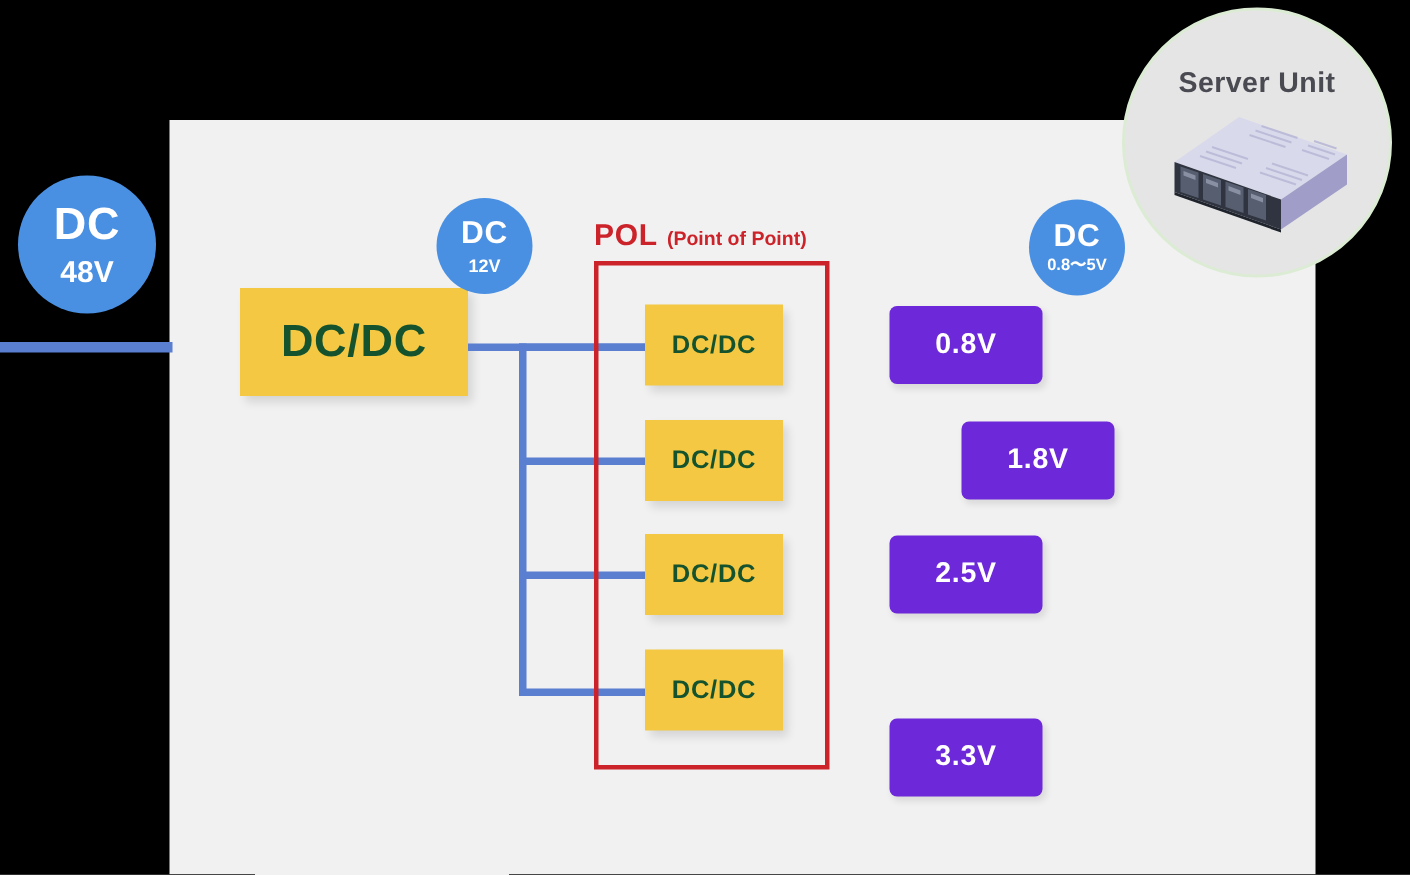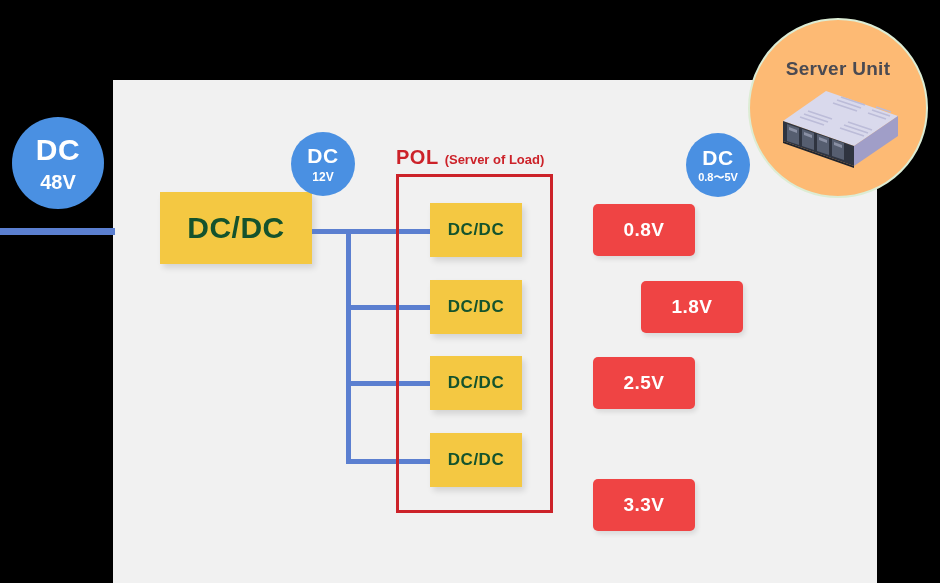--- a/index.html
+++ b/index.html
@@ -145,43 +145,43 @@
   #wire-b1       { left: 346px; top: 229px; width: 90px; }
   #wire-b2       { left: 346px; top: 305px; width: 90px; }
   #wire-b3       { left: 346px; top: 381px; width: 90px; }
   #wire-b4       { left: 346px; top: 459px; width: 90px; }
 
   
   .green-box {
     position: absolute;
     left: 593px;
     width: 102px; height: 52px;
-    background: #ef4444;
+    background: #6d28d9;
     border-radius: 5px;
     color: #ffffff;
     display: flex;
     align-items: center;
     justify-content: center;
     font-size: 19px;
     font-weight: bold;
     letter-spacing: 0.5px;
     box-shadow: 2px 3px 5px rgba(0,0,0,0.10);
   }
   #green-0 { top: 204px; }
   #green-1 { top: 281px; margin-left: 48px; }
   #green-2 { top: 357px; }
   #green-3 { top: 434px; margin-top: 45px; }
 
   
   .server-badge {
     position: absolute;
-    left: 748px; top: 18px;
+    left: 748px; top: 5px;
     width: 180px; height: 180px;
     border-radius: 50%;
-    background: #fdba74;
+    background: #e5e5e5;
     border: 2px solid #dcecd4;
     box-sizing: border-box;
   }
   .server-title {
     position: absolute;
     left: 0; right: 0;
     top: 38px;
     text-align: center;
     font-size: 19px;
     font-weight: bold;
@@ -219,21 +219,21 @@
 
   <div class="wire wire-h" id="wire-trunk-h"></div>
   <div class="wire wire-v" id="wire-trunk-v"></div>
   <div class="wire wire-h" id="wire-b1"></div>
   <div class="wire wire-h" id="wire-b2"></div>
   <div class="wire wire-h" id="wire-b3"></div>
   <div class="wire wire-h" id="wire-b4"></div>
 
   <div class="pol-frame"></div>
   <div class="pol-label">
-    <span class="pol-abbr">POL</span><span class="pol-full">(Server of Load)</span>
+    <span class="pol-abbr">POL</span><span class="pol-full">(Point of Point)</span>
   </div>
 
   <div class="yellow-box pol-dcdc" id="pol-dcdc-0">DC/DC</div>
   <div class="yellow-box pol-dcdc" id="pol-dcdc-1">DC/DC</div>
   <div class="yellow-box pol-dcdc" id="pol-dcdc-2">DC/DC</div>
   <div class="yellow-box pol-dcdc" id="pol-dcdc-3">DC/DC</div>
 
   <div class="dc-circle" id="dcout">
     <span class="dc-main">DC</span>
     <span class="dc-sub">0.8〜5V</span>

